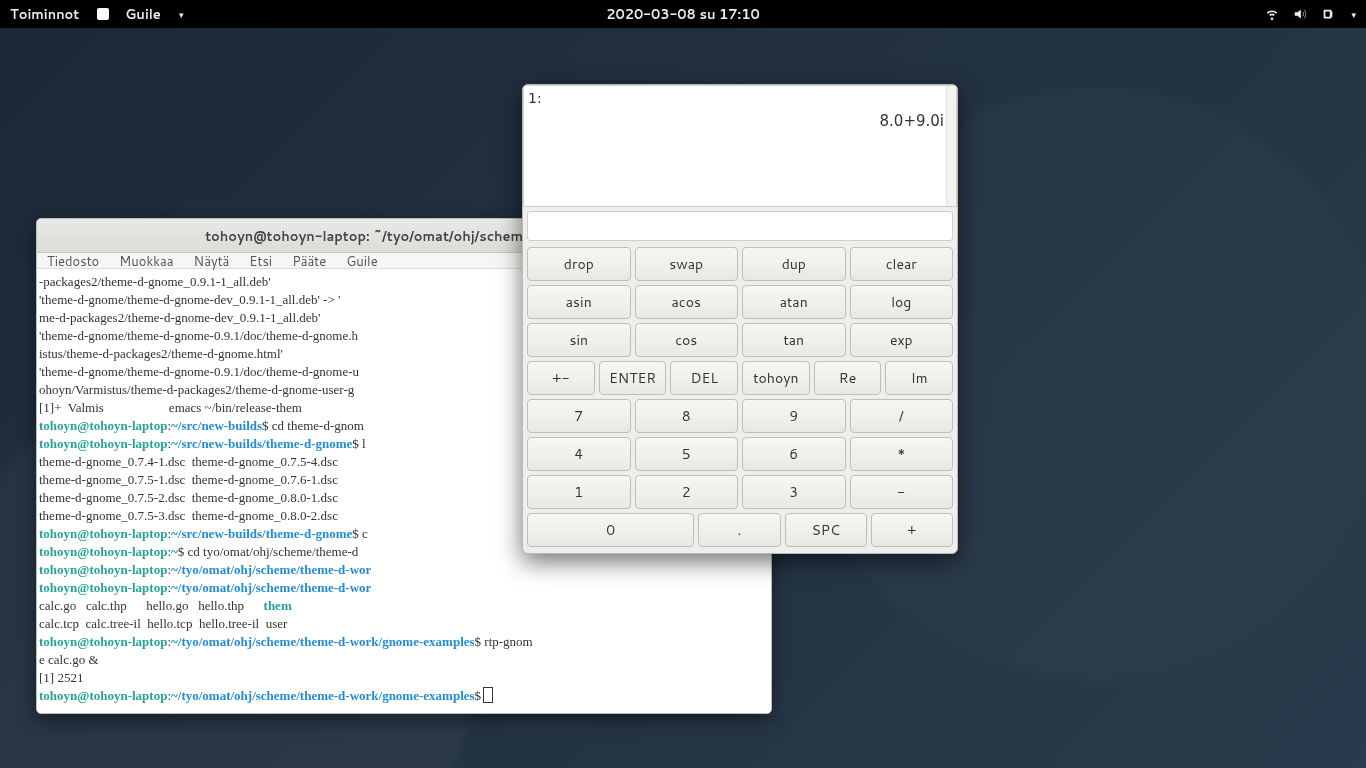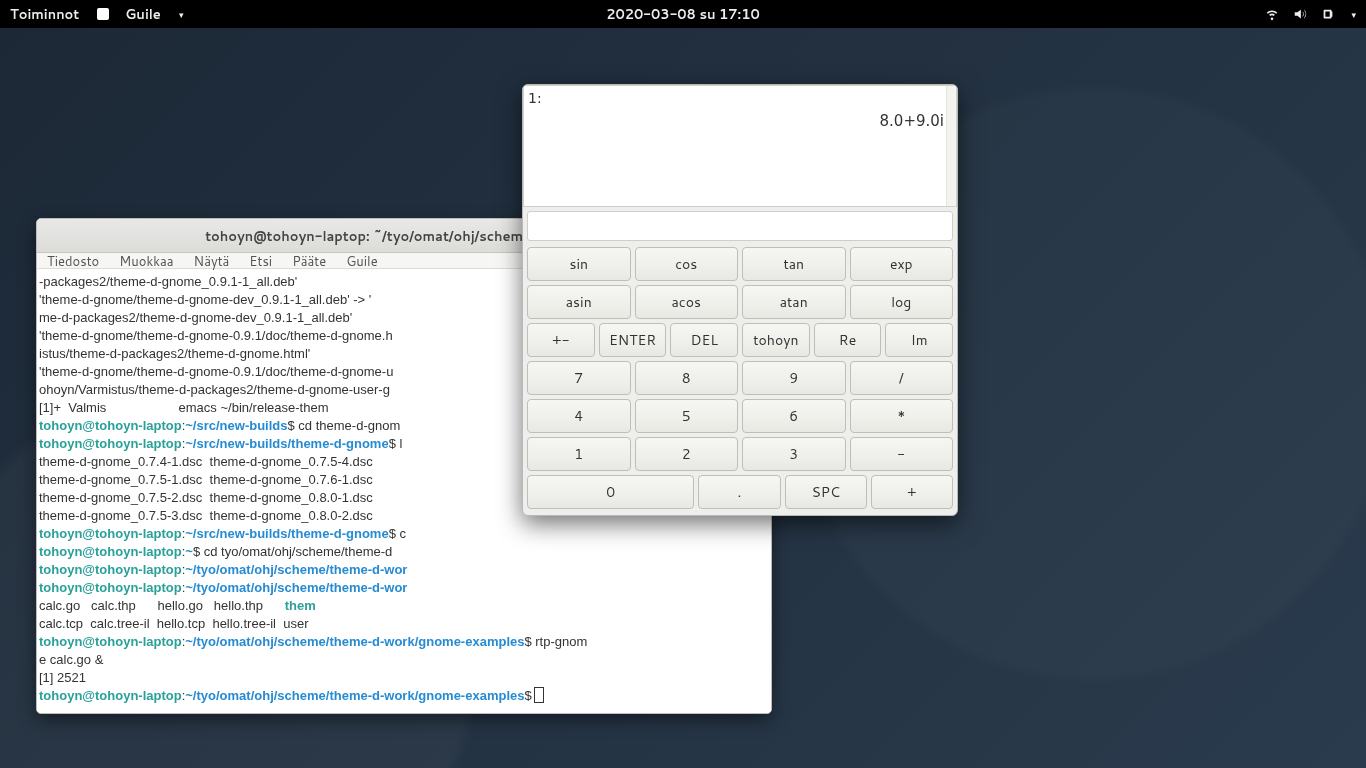--- a/index.html
+++ b/index.html
@@ -60,21 +60,21 @@
     height: 16px;
     background: #f6f6f4;
     border-bottom: 1px solid #dcdcd8;
     display:flex; align-items:center; gap:20px;
     padding: 0 10px;
     color:#555; font-size:13px;
   }
   .term-body {
     background:#fff;
     color:#333;
-    font-family: Liberation Sans, sans-serif;
+    font-family: Liberation Serif, serif;
     font-size: 13px;
     line-height: 18px;
     padding: 4px 2px 8px 2px;
     white-space: pre;
     overflow: hidden;
   }
   .c-green { color:#2aa198; font-weight:bold; }
   .c-blue  { color:#268bd2; font-weight:bold; }
   .cursor-block { display:inline-block; width:8px; height:14px; outline:1px solid #333; vertical-align:-2px;}
 
@@ -226,30 +226,36 @@
 
 <div class="calc">
   <div class="calc-display">
     <span class="calc-stack-label">1:</span>
     <span class="calc-stack-value">8.0+9.0i</span>
     <div class="calc-scrollbar"></div>
   </div>
   <div class="calc-entry"></div>
   <div class="calc-buttons">
     <div class="calc-row">
+      <div class="calc-btn">drop</div>
+      <div class="calc-btn">swap</div>
+      <div class="calc-btn">dup</div>
+      <div class="calc-btn">clear</div>
+    </div>
+    <div class="calc-row">
+      <div class="calc-btn">asin</div>
+      <div class="calc-btn">acos</div>
+      <div class="calc-btn">atan</div>
+      <div class="calc-btn">log</div>
+    </div>
+    <div class="calc-row">
       <div class="calc-btn">sin</div>
       <div class="calc-btn">cos</div>
       <div class="calc-btn">tan</div>
       <div class="calc-btn">exp</div>
-    </div>
-    <div class="calc-row">
-      <div class="calc-btn">asin</div>
-      <div class="calc-btn">acos</div>
-      <div class="calc-btn">atan</div>
-      <div class="calc-btn">log</div>
     </div>
     <div class="calc-row">
       <div class="calc-btn">+-</div>
       <div class="calc-btn">ENTER</div>
       <div class="calc-btn">DEL</div>
       <div class="calc-btn">tohoyn</div>
       <div class="calc-btn">Re</div>
       <div class="calc-btn">Im</div>
     </div>
     <div class="calc-row">

